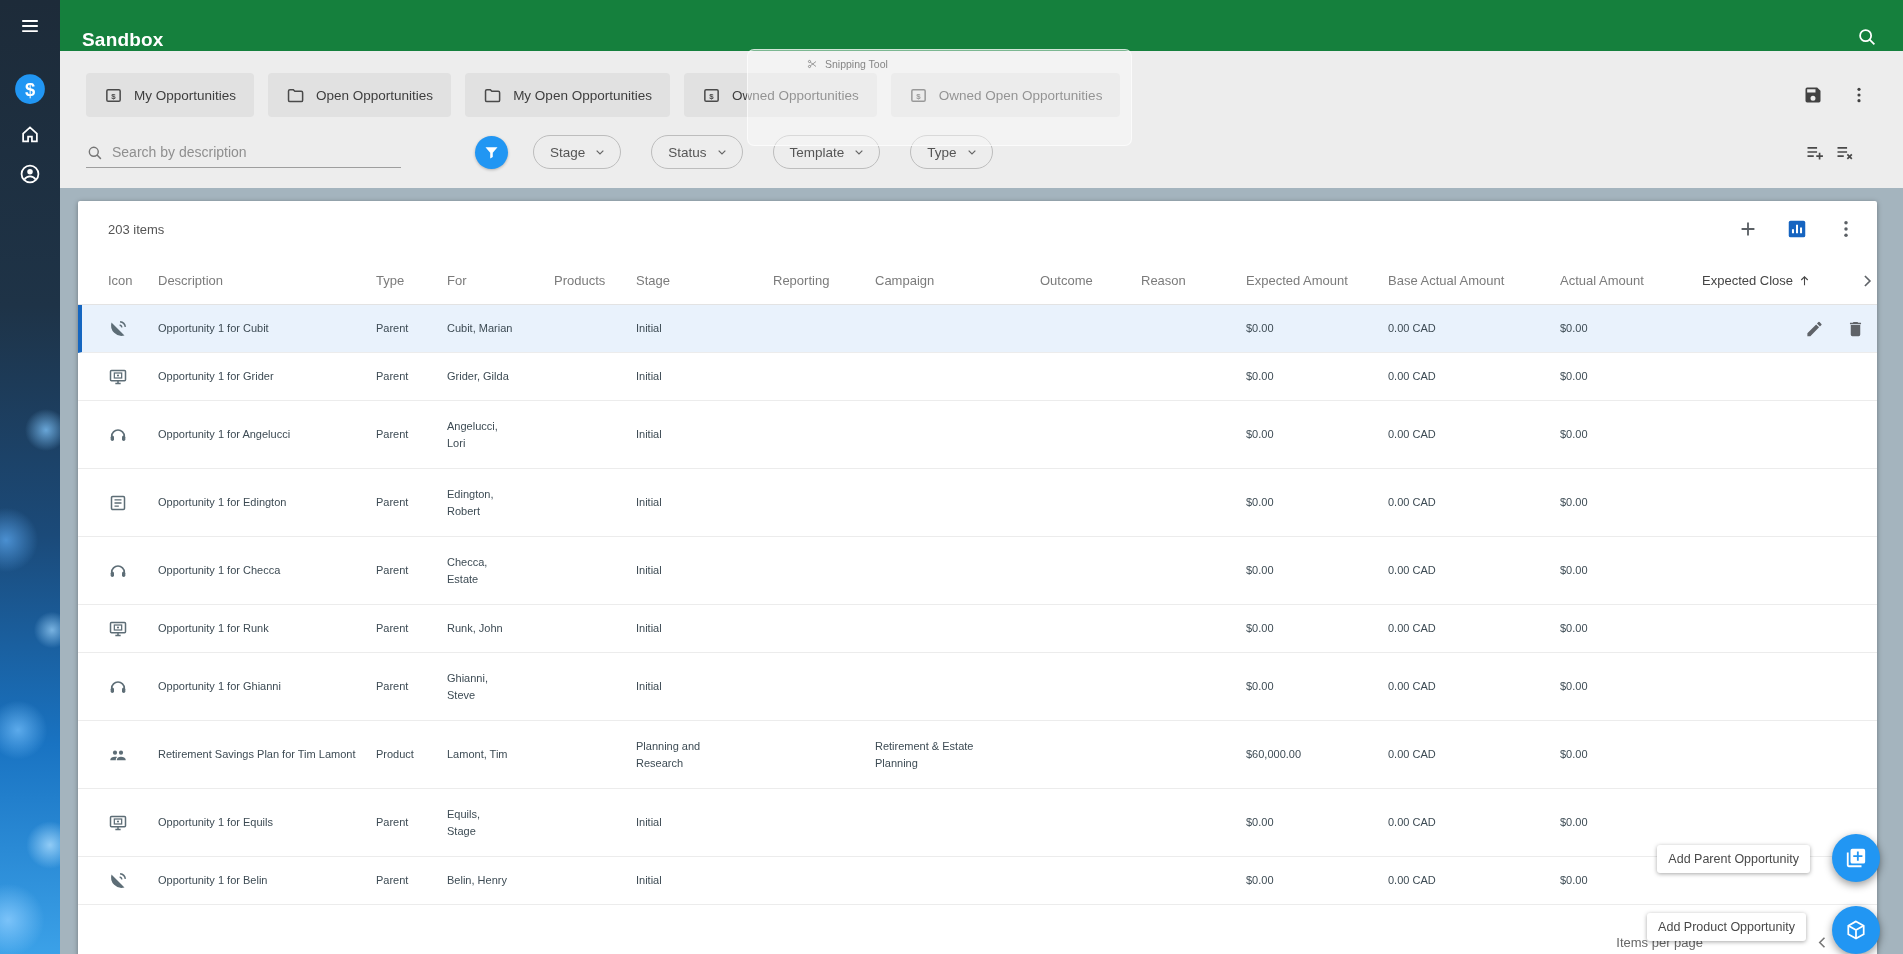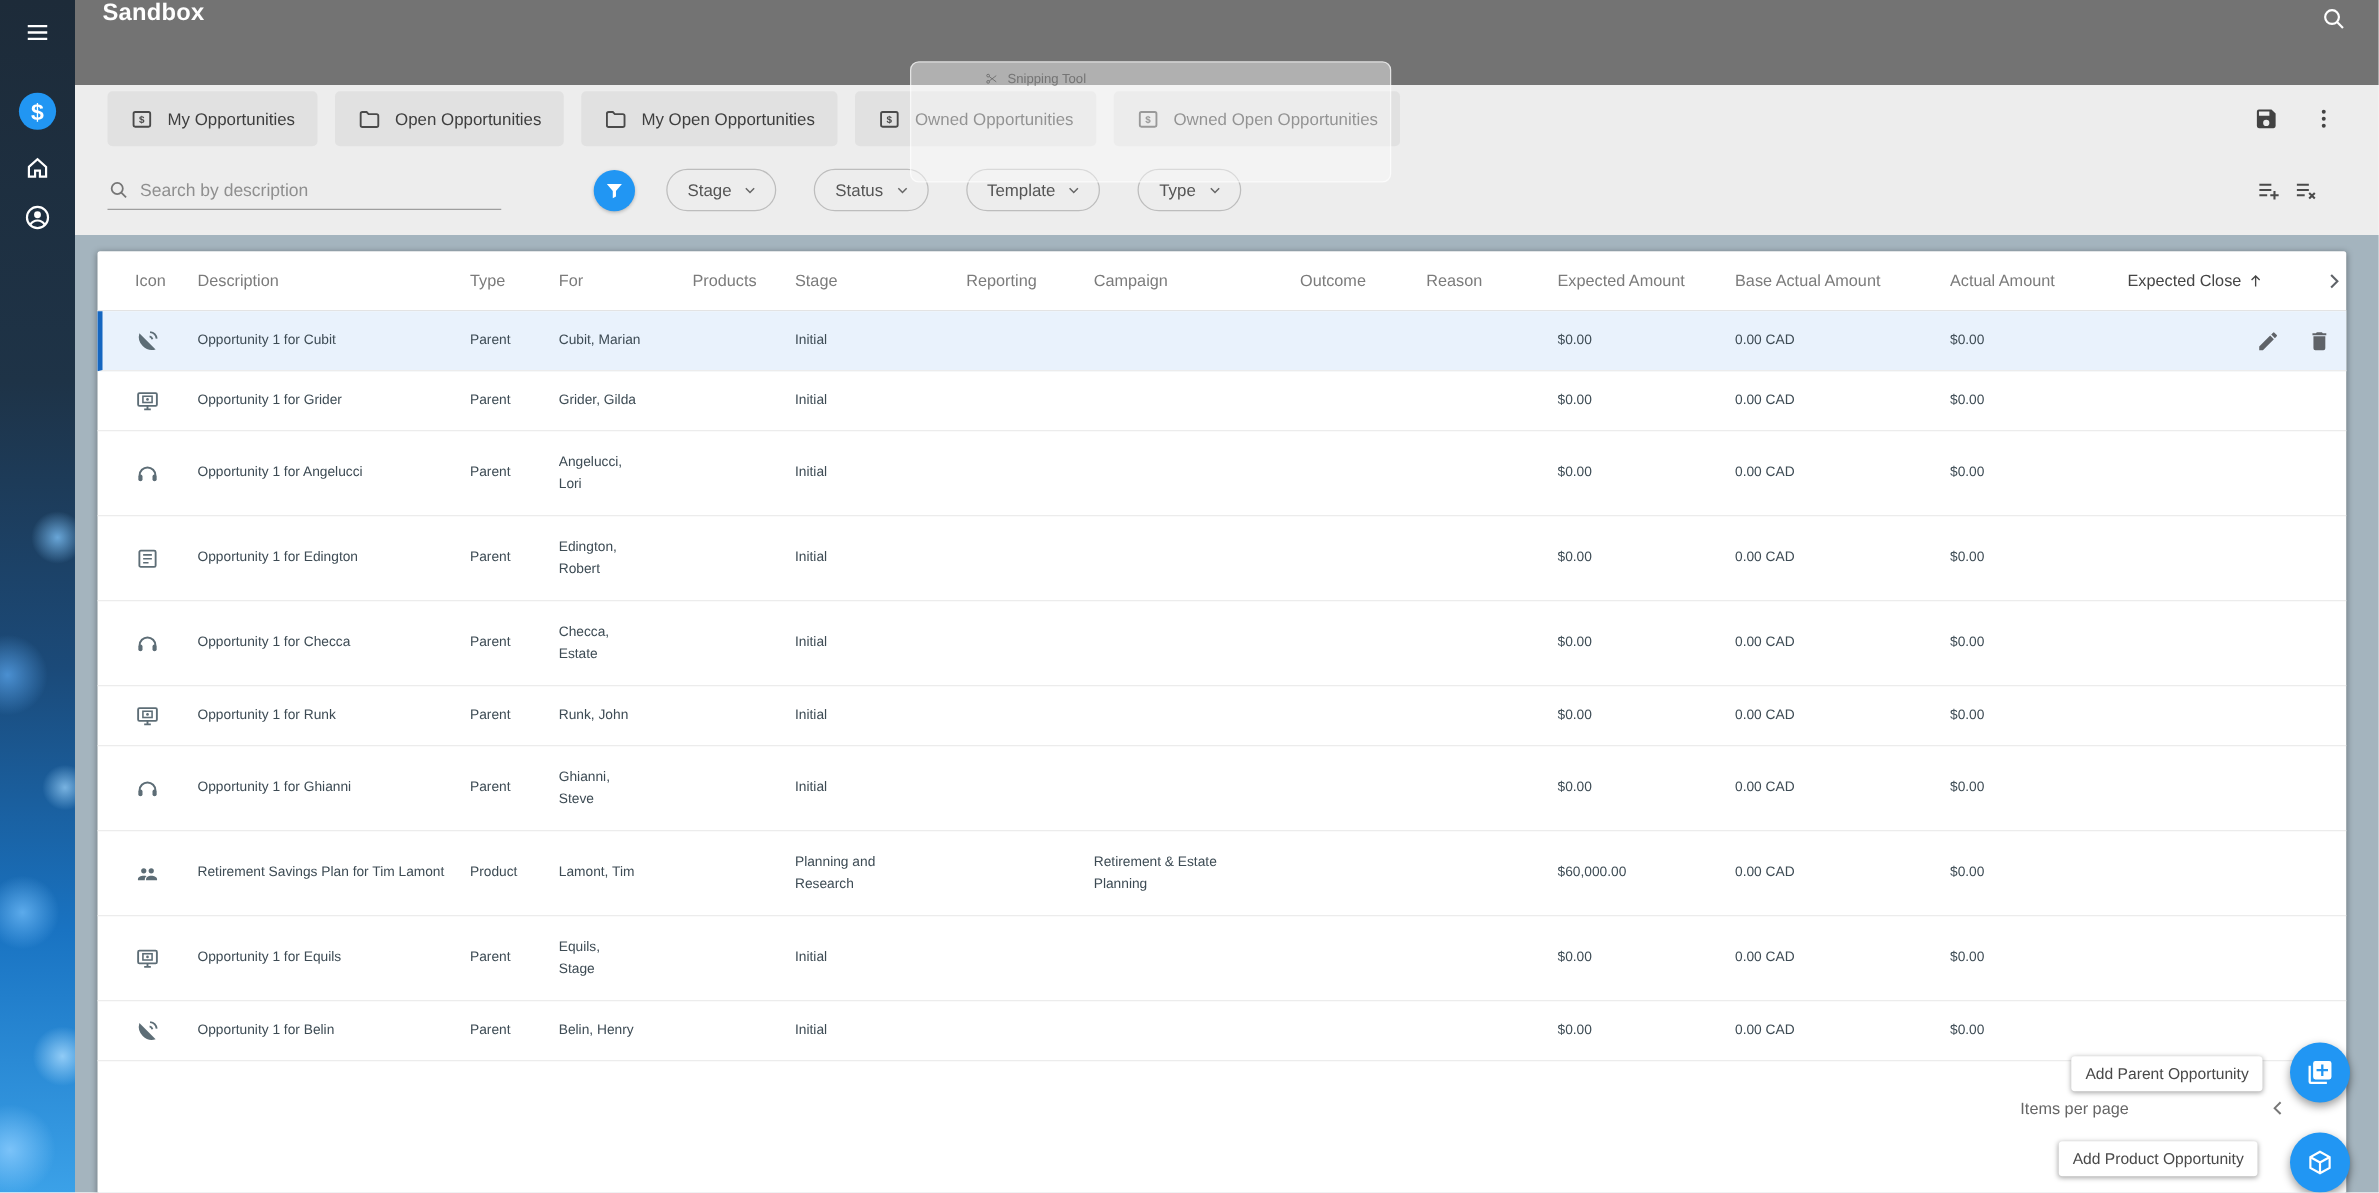--- a/index.html
+++ b/index.html
@@ -16,21 +16,21 @@
     radial-gradient(circle 42px at 18px 730px, rgba(120,195,255,.7), rgba(120,195,255,0) 70%),
     radial-gradient(circle 34px at 50px 845px, rgba(170,220,255,.8), rgba(170,220,255,0) 70%),
     radial-gradient(circle 52px at 8px 920px, rgba(140,205,255,.8), rgba(140,205,255,0) 70%),
     linear-gradient(180deg,#1d2b39 0%,#1e3347 32%,#1b4a79 56%,#1973c2 78%,#3ba1e8 100%)}
   .sb-btn{position:absolute;left:0;width:60px;height:40px;display:flex;align-items:center;justify-content:center;color:#fff}
   .sb-menu{top:6px}.sb-opportunities{top:69px}.sb-home{top:114px}.sb-profile{top:154px}
   .sb-btn .ic{width:22px;height:22px}
   .sb-opportunities .ic{width:34px;height:34px}
 
   
-  .topbar{position:absolute;left:60px;top:0;width:1843px;height:68px;background:#737373;display:flex;align-items:flex-start;padding:0 22px;z-index:4}
+  .topbar{position:absolute;left:60px;top:0;width:1843px;height:51px;background:#15803d;display:flex;align-items:flex-end;padding:0 22px;z-index:4}
   .topbar h1{flex:1;color:#fff;font-size:19px;font-weight:700;letter-spacing:.2px}
   .topbar-search{color:#fff;padding:4px}
   .topbar-search .ic{width:21px;height:21px}
 
   
   .views-row{position:absolute;left:60px;top:73px;right:0;height:44px;display:flex;align-items:center;padding:0 26px;z-index:2}
   .chips{display:flex;gap:14px;align-items:center}
   .chip{height:44px;display:inline-flex;align-items:center;gap:11px;padding:0 18px;border-radius:4px;background:#e1e1e1;color:#3e3e3e;font-size:13.5px;white-space:nowrap}
   .chip .ic{width:19px;height:19px;color:#4a4a4a}
   .chip-active{background:#2196f3;color:#fff;box-shadow:0 1px 3px rgba(0,0,0,.3)}
@@ -76,21 +76,21 @@
   .row-actions{position:absolute;right:12px;top:50%;transform:translateY(-50%);display:flex;gap:22px;color:#5f6368}
   .row-actions .ic{width:19px;height:19px}
   .icon-btn{display:flex;align-items:center;justify-content:center;color:inherit}
 
   .paginator{height:74px;display:flex;align-items:center;justify-content:flex-end;color:#666;font-size:13px;padding-right:45px}
   .pg-gap{width:110px;display:inline-block}
   .pg-prev{color:#777}
   .pg-prev .ic{width:19px;height:19px}
 
   
-  .snip-overlay{position:absolute;left:728px;top:49px;width:385px;height:97px;background:rgba(250,250,250,.45);border:1px solid rgba(255,255,255,.65);border-radius:7px;z-index:40}
+  .snip-overlay{position:absolute;left:747px;top:49px;width:385px;height:97px;background:rgba(250,250,250,.45);border:1px solid rgba(255,255,255,.65);border-radius:7px;z-index:40}
   .snip-head{display:flex;align-items:center;gap:7px;padding:7px 0 0 58px;font-size:10.5px;color:rgba(96,96,96,.75)}
   .snip-head .ic{width:12px;height:12px}
 
   
   .fab-layer{position:absolute;inset:0;z-index:60;pointer-events:none}
   .fab-layer *{pointer-events:auto}
   .fab{position:absolute;width:48px;height:48px;border-radius:50%;background:#2196f3;display:flex;align-items:center;justify-content:center;box-shadow:0 3px 8px rgba(0,0,0,.4)}
   .fab .ic{width:22px;height:22px}
   .fab0{left:1832px;top:834px}
   .fab1{left:1832px;top:906px}
@@ -239,20 +239,43 @@
         <svg class="ic" viewBox="0 0 24 24" aria-hidden="true">
           <path d="M3 7h11.5M3 12h11.5M3 17h7.5" stroke="currentColor" stroke-width="2" fill="none"></path>
           <path d="M14.8 14.8l5.4 5.4M20.2 14.8l-5.4 5.4" stroke="currentColor" stroke-width="2" fill="none"></path>
         </svg>
       </button>
     </div>
 </div>
 
 <div class="board">
   <section class="card">
+    <div class="card-head">
+      <span class="count">203 items</span>
+      <div class="card-actions">
+          <button class="icon-btn">
+            <svg class="ic" viewBox="0 0 24 24" aria-hidden="true">
+              <path d="M12 5v14M5 12h14" stroke="currentColor" stroke-width="2" fill="none"></path>
+            </svg>
+          </button>
+          <button class="icon-btn">
+            <svg class="ic" viewBox="0 0 24 24" aria-hidden="true">
+              <rect x="3" y="3" width="18" height="18" rx="2" fill="#1664c0"></rect>
+              <path d="M7.6 16.6v-4.2M12 16.6V7.4M16.4 16.6v-6.2" stroke="#fff" stroke-width="2.2" fill="none"></path>
+            </svg>
+          </button>
+          <button class="icon-btn">
+            <svg class="ic" viewBox="0 0 24 24" aria-hidden="true">
+              <circle cx="12" cy="5.2" r="1.9" fill="currentColor"></circle>
+              <circle cx="12" cy="12" r="1.9" fill="currentColor"></circle>
+              <circle cx="12" cy="18.8" r="1.9" fill="currentColor"></circle>
+            </svg>
+          </button>
+        </div>
+    </div>
     <div class="grid-row thead">
         <div class="th">
           <span>Icon</span>
         </div>
         <div class="th">
           <span>Description</span>
         </div>
         <div class="th">
           <span>Type</span>
         </div>

